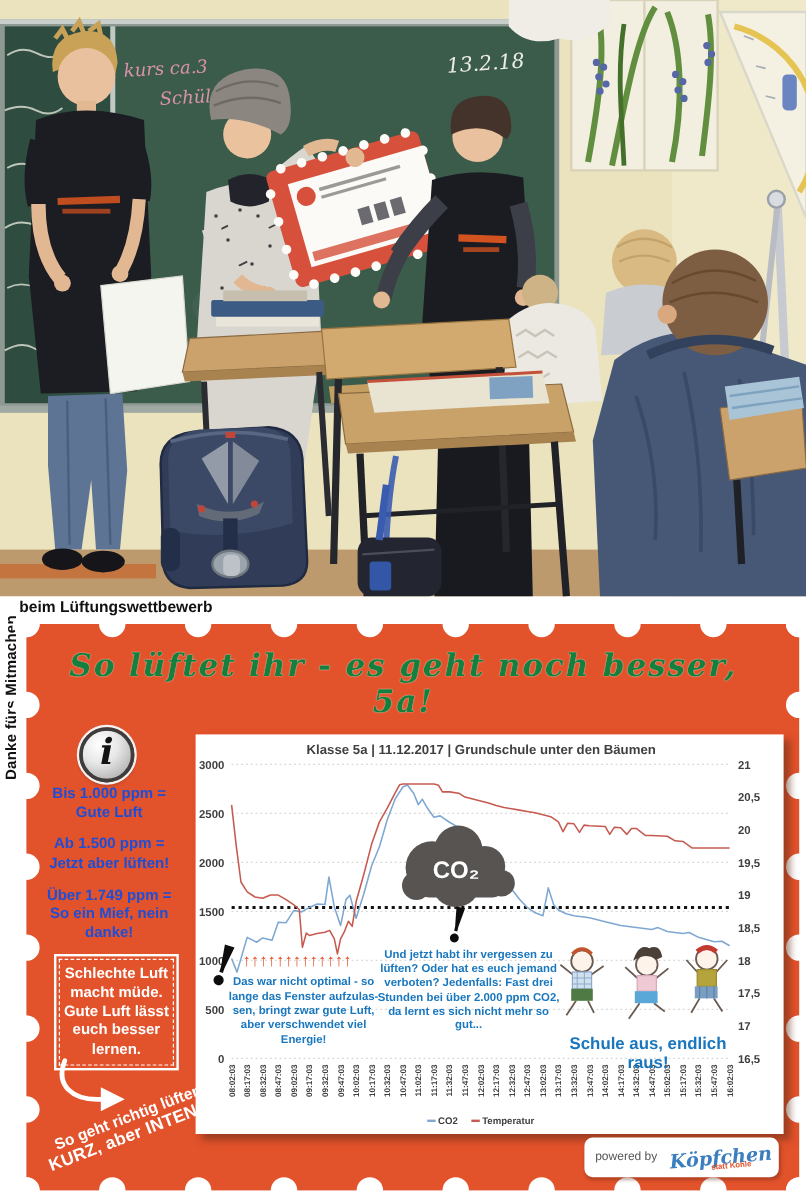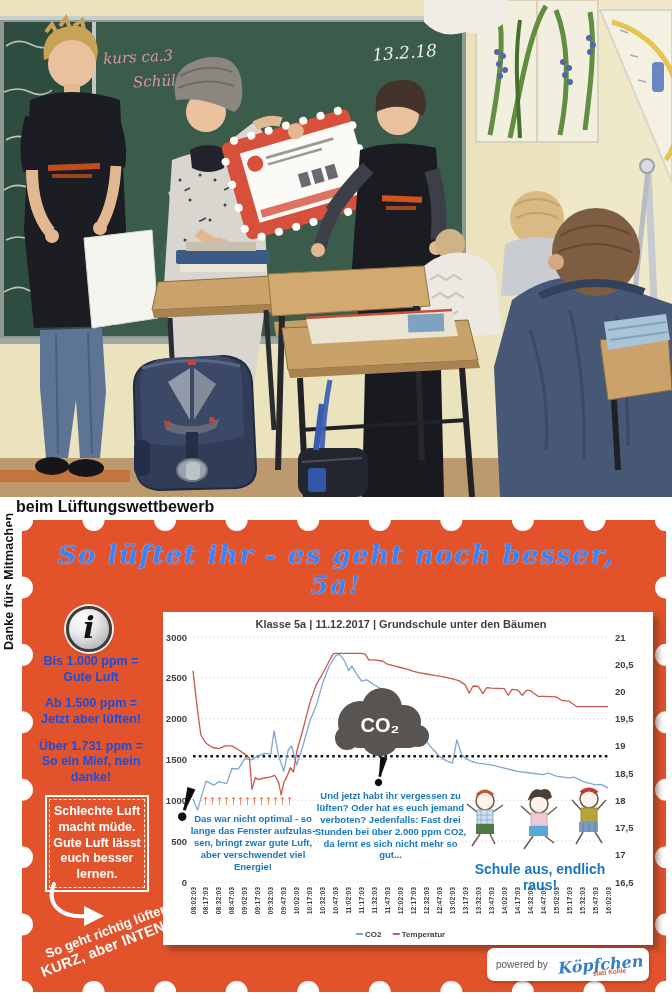--- a/index.html
+++ b/index.html
@@ -3,27 +3,27 @@
 <meta charset="utf-8">
 <style>
   html,body{margin:0;padding:0;background:#888;}
   #page{position:relative;width:672px;height:1002px;background:#ffffff;overflow:hidden;
         font-family:"Liberation Sans",sans-serif;margin:0 auto;}
   #page *{box-sizing:border-box;}
   .abs{position:absolute;}
   .prelines{white-space:pre-line;}
 
   
-  #photo-caption{left:16px;top:498px;font-size:16px;font-weight:bold;color:#111;}
+  #photo-caption{left:16px;top:498px;font-size:13px;font-weight:bold;color:#111;}
   #side-note{left:2px;top:505px;height:145px;width:17px;
              writing-mode:vertical-rl;transform:rotate(180deg);
              font-size:12.5px;font-weight:bold;color:#111;letter-spacing:.2px;}
 
   
-  #headline{left:30px;top:540px;width:612px;text-align:center;color:#3b82f6;
+  #headline{left:30px;top:540px;width:612px;text-align:center;color:#15803d;
             font-family:"DejaVu Serif",serif;font-style:italic;font-weight:bold;
             font-size:26px;letter-spacing:1.5px;text-shadow:0 0 1px #fff;}
 
   
   #info-icon{left:66px;top:606px;width:46px;height:46px;border-radius:50%;
              background:radial-gradient(circle at 35% 28%, #ffffff 0%, #e8e8e8 40%, #9e9e9e 100%);
              border:3px solid #3d3d3d;box-shadow:0 0 0 2px #f2f2f2, 0 2px 3px rgba(0,0,0,.4);
              display:flex;align-items:center;justify-content:center;}
   #info-icon span{font-family:"DejaVu Serif",serif;font-style:italic;font-weight:bold;
                   font-size:30px;color:#141414;line-height:1;margin-top:-2px;}
@@ -379,21 +379,21 @@
 
   <div class="abs" id="info-icon">
       <span>i</span>
     </div>
 
   <div class="abs" id="ppm-list">
     <div class="ppm-item prelines">Bis 1.000 ppm  =
 Gute Luft</div>
     <div class="ppm-item prelines">Ab 1.500 ppm =
 Jetzt aber lüften!</div>
-    <div class="ppm-item prelines">Über  1.731 ppm =
+    <div class="ppm-item prelines">Über  1.749 ppm =
 So ein Mief, nein
 danke!</div>
   </div>
 
   <div class="abs" id="tip-box">
     <div class="inner prelines">Schlechte Luft
 macht müde.
 Gute Luft lässt
 euch besser
 lernen.</div>

